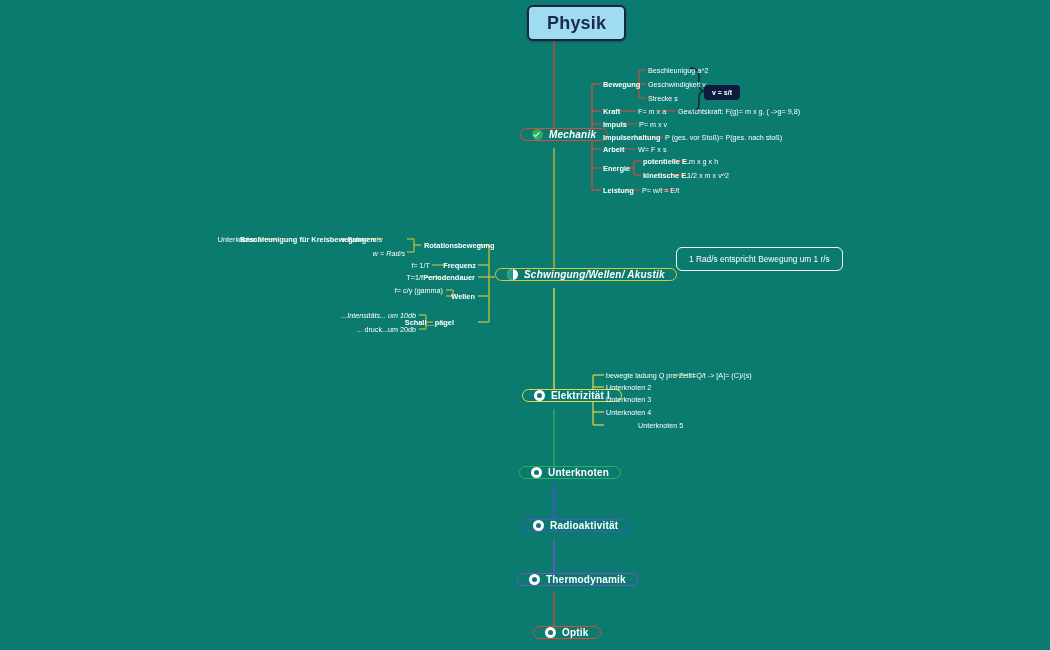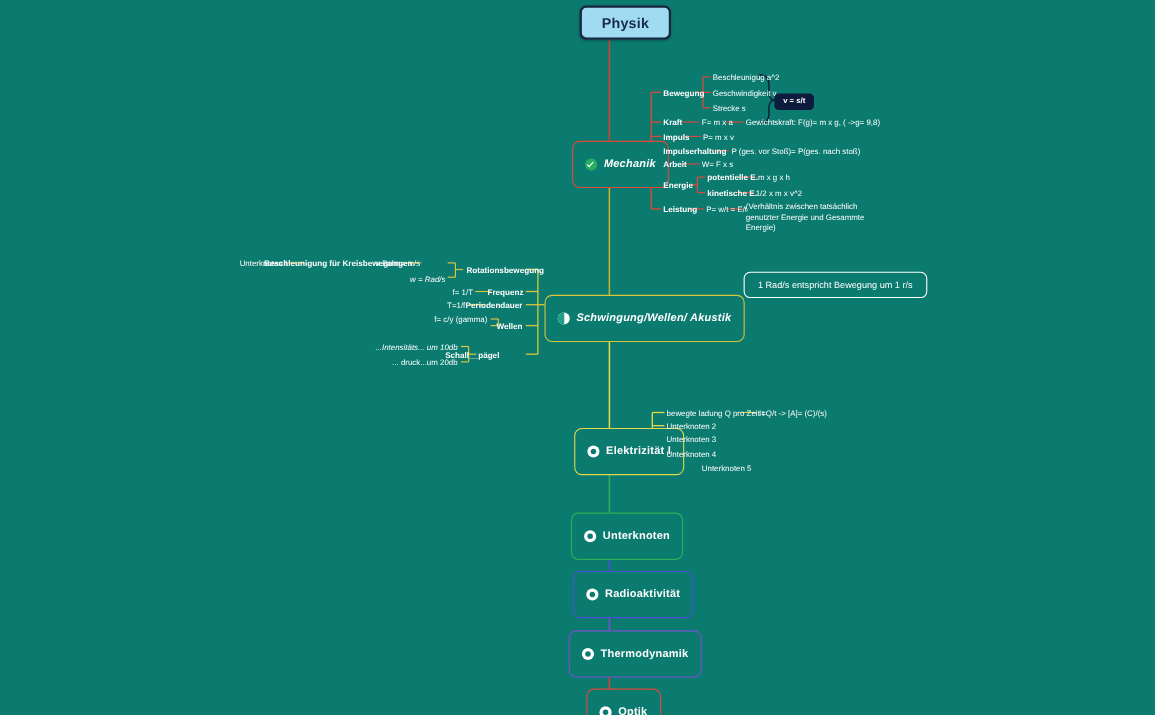--- a/index.html
+++ b/index.html
@@ -11,36 +11,36 @@
     overflow:hidden;
     position:relative;
   }
   #canvas{position:absolute;inset:0;}
   svg.wires{position:absolute;left:0;top:0;width:1050px;height:650px;pointer-events:none;}
 
   
   .node{
     position:absolute;
     display:flex;align-items:center;gap:6px;
-    padding:15px 11px;
+    padding:0 11px;
     border-radius:7px;
     border:1.6px solid #fff;
     background:#0b7a6f;
     white-space:nowrap;
     font-size:10px;
     line-height:1;
     box-sizing:border-box;
   }
   .node .lbl{font-weight:bold;letter-spacing:.2px;}
   .node.italic .lbl{font-style:italic;}
 
   .root{
     background:#9fdcf2;color:#1b2a4a;
     border:2px solid #1b2542;border-radius:6px;
-    font-size:13px;padding:7px 18px;
+    font-size:18px;padding:7px 18px;
     box-shadow:0 1px 2px rgba(0,0,0,.25);
   }
   .root .lbl{font-weight:bold;}
 
   .n-mech{border-color:#e0483c;}
   .n-schw{border-color:#d8c53a;}
   .n-elek{border-color:#e3d84a;}
   .n-hydro{border-color:#2fae5a;}
   .n-radio{border-color:#4a52d8;}
   .n-thermo{border-color:#7a4fd0;}
@@ -221,21 +221,20 @@
   <div class="leaf" style="left:638px;top:145px;">W= F x  s</div>
 
   <div class="leaf b" style="left:603px;top:164px;">Energie</div>
   <div class="leaf b" style="left:643px;top:157px;">potentielle E.</div>
   <div class="leaf" style="left:689px;top:157px;">m x g x h</div>
   <div class="leaf b" style="left:643px;top:171px;">kinetische E.</div>
   <div class="leaf" style="left:687px;top:171px;">1/2 x m x v^2</div>
 
   <div class="leaf b" style="left:603px;top:186px;">Leistung</div>
   <div class="leaf" style="left:642px;top:186px;">P= w/t = E/t</div>
-  <div class="leaf wrap" style="left:678px;top:183px;width:110px;">(Verhältnis zwischen tatsächlich genutzter Energie und Gesammte Energie)</div>
 
   <div class="node n-schw italic" style="left:495px;top:268px;">
     <span class="ico ico-half"></span>
     <span class="lbl">Schwingung/Wellen/ Akustik</span>
   </div>
 
   <div class="leaf b right" style="left:424px;top:241px;width:52px;">Rotationsbewegung</div>
   <div class="leaf right" style="left:330px;top:235px;width:52px;">v Bahn= m/s</div>
   <div class="leaf i right" style="left:350px;top:249px;width:55px;">w = Rad/s</div>
   <div class="leaf b right" style="left:220px;top:235px;width:155px;">Beschleunigung für Kreisbewegungen</div>

